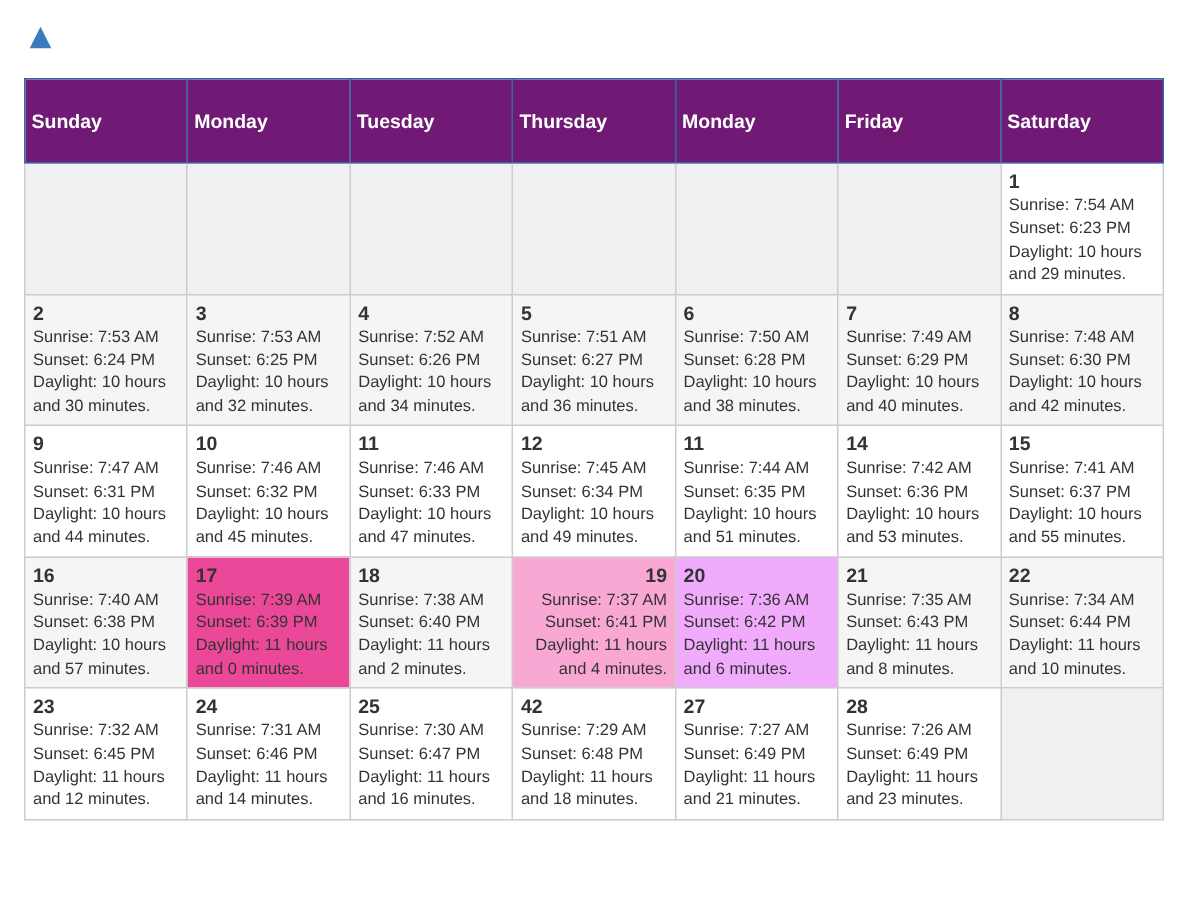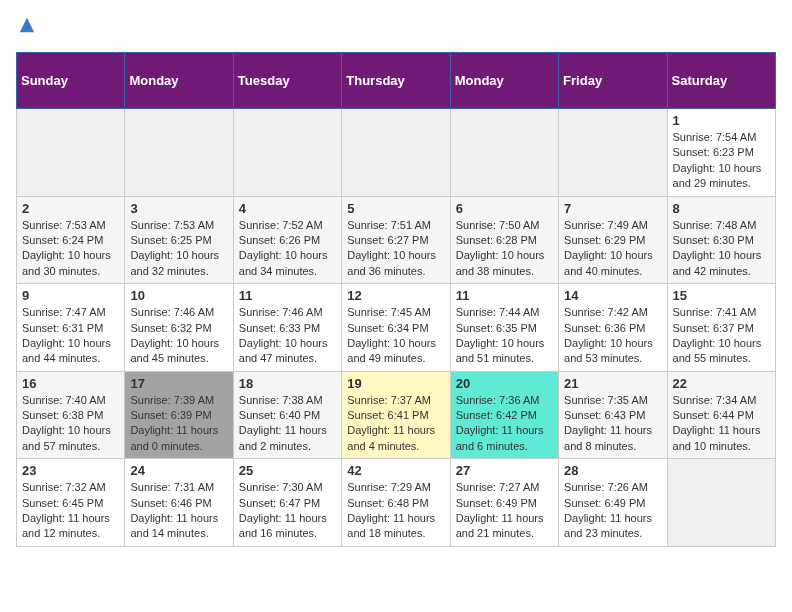--- a/index.html
+++ b/index.html
@@ -193,33 +193,33 @@
         <td>
           <div class="day-number">15</div>
           <div class="day-info">Sunrise: 7:41 AM<br>Sunset: 6:37 PM<br>Daylight: 10 hours and 55 minutes.</div>
         </td>
       </tr>
       <tr>
         <td style="background: rgb(245, 245, 245); margin-left: 40px;">
           <div class="day-number">16</div>
           <div class="day-info">Sunrise: 7:40 AM<br>Sunset: 6:38 PM<br>Daylight: 10 hours and 57 minutes.</div>
         </td>
-        <td style="background: #a3a3a3;">
+        <td style="background: #ec4899;">
           <div class="day-number">17</div>
           <div class="day-info">Sunrise: 7:39 AM<br>Sunset: 6:39 PM<br>Daylight: 11 hours and 0 minutes.</div>
         </td>
         <td style="background: rgb(245, 245, 245);">
           <div class="day-number">18</div>
           <div class="day-info">Sunrise: 7:38 AM<br>Sunset: 6:40 PM<br>Daylight: 11 hours and 2 minutes.</div>
         </td>
-        <td style="background: #fef9c3;">
+        <td style="background: #f9a8d4; text-align: right;">
           <div class="day-number">19</div>
           <div class="day-info">Sunrise: 7:37 AM<br>Sunset: 6:41 PM<br>Daylight: 11 hours and 4 minutes.</div>
         </td>
-        <td style="background: #5eead4;">
+        <td style="background: #f0abfc;">
           <div class="day-number">20</div>
           <div class="day-info">Sunrise: 7:36 AM<br>Sunset: 6:42 PM<br>Daylight: 11 hours and 6 minutes.</div>
         </td>
         <td style="background: rgb(245, 245, 245);">
           <div class="day-number">21</div>
           <div class="day-info">Sunrise: 7:35 AM<br>Sunset: 6:43 PM<br>Daylight: 11 hours and 8 minutes.</div>
         </td>
         <td style="background: rgb(245, 245, 245); margin-top: 16px;">
           <div class="day-number">22</div>
           <div class="day-info">Sunrise: 7:34 AM<br>Sunset: 6:44 PM<br>Daylight: 11 hours and 10 minutes.</div>

